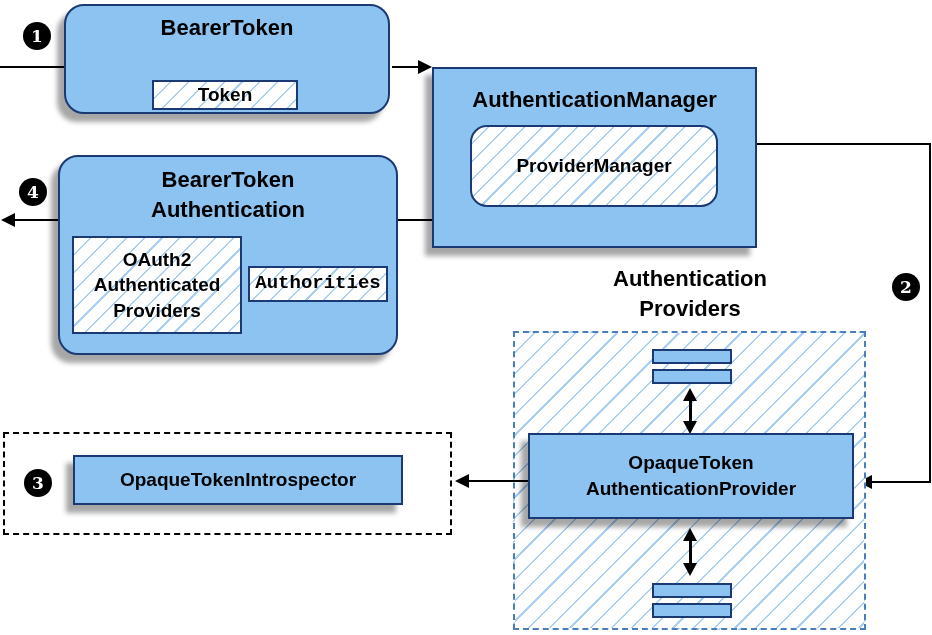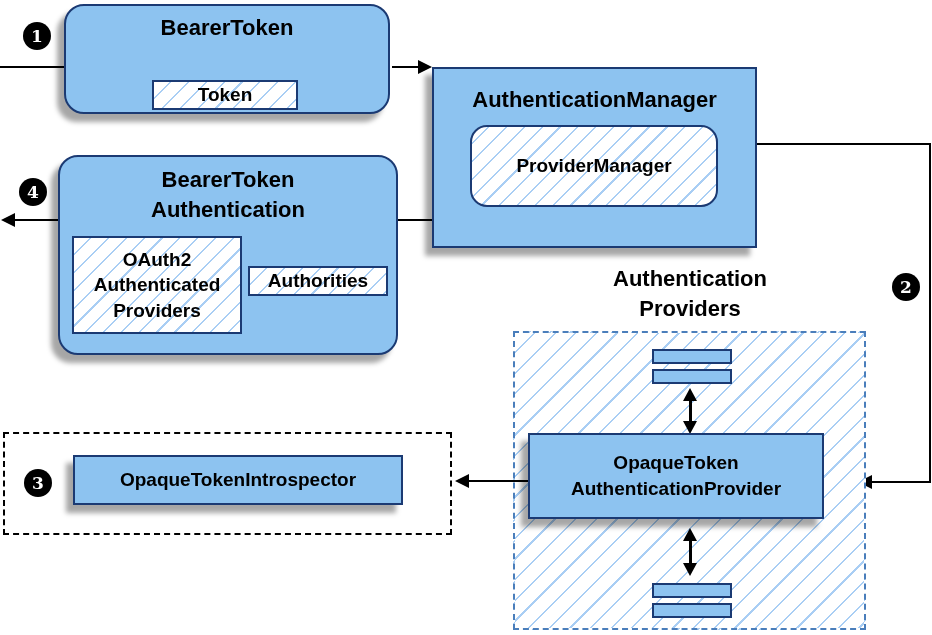--- a/index.html
+++ b/index.html
@@ -97,41 +97,41 @@
   <div class="node rounded" style="left:58px;top:155px;width:340px;height:200px;">
     <div class="title" style="margin-top:8px;">
       <div>BearerToken</div>
       <div>Authentication</div>
     </div>
     <div class="hatchbox" style="left:12px;top:79px;width:170px;height:98px;">
       <div>OAuth2</div>
       <div>Authenticated</div>
       <div>Providers</div>
     </div>
-    <div class="hatchbox" style="left:188px;top:109px;width:140px;height:30px;">
+    <div class="hatchbox" style="left:188px;top:109px;width:140px;height:36px;font-family:Liberation Mono, monospace;">
       <div>Authorities</div>
     </div>
   </div>
 
   <div class="title plainflex" style="position:absolute;left:555px;top:264px;width:270px;">
     <div>Authentication</div>
     <div>Providers</div>
   </div>
 
   <div class="providers">
     <div class="slot-bar" style="left:137px;top:16px;"></div>
     <div class="slot-bar" style="left:137px;top:36px;"></div>
 
     <div class="varrow" style="left:167px;top:55px;height:46px;">
       <div class="up"></div>
       <div class="stem"></div>
       <div class="down"></div>
     </div>
 
-    <div class="node plainflex" style="left:13px;top:100px;width:296px;height:86px;font-size:19px;line-height:1.38;">
+    <div class="node plainflex" style="left:13px;top:100px;width:326px;height:86px;font-size:19px;line-height:1.38;">
       <div>OpaqueToken</div>
       <div>AuthenticationProvider</div>
     </div>
 
     <div class="varrow" style="left:167px;top:195px;height:48px;">
       <div class="up"></div>
       <div class="stem"></div>
       <div class="down"></div>
     </div>
 

